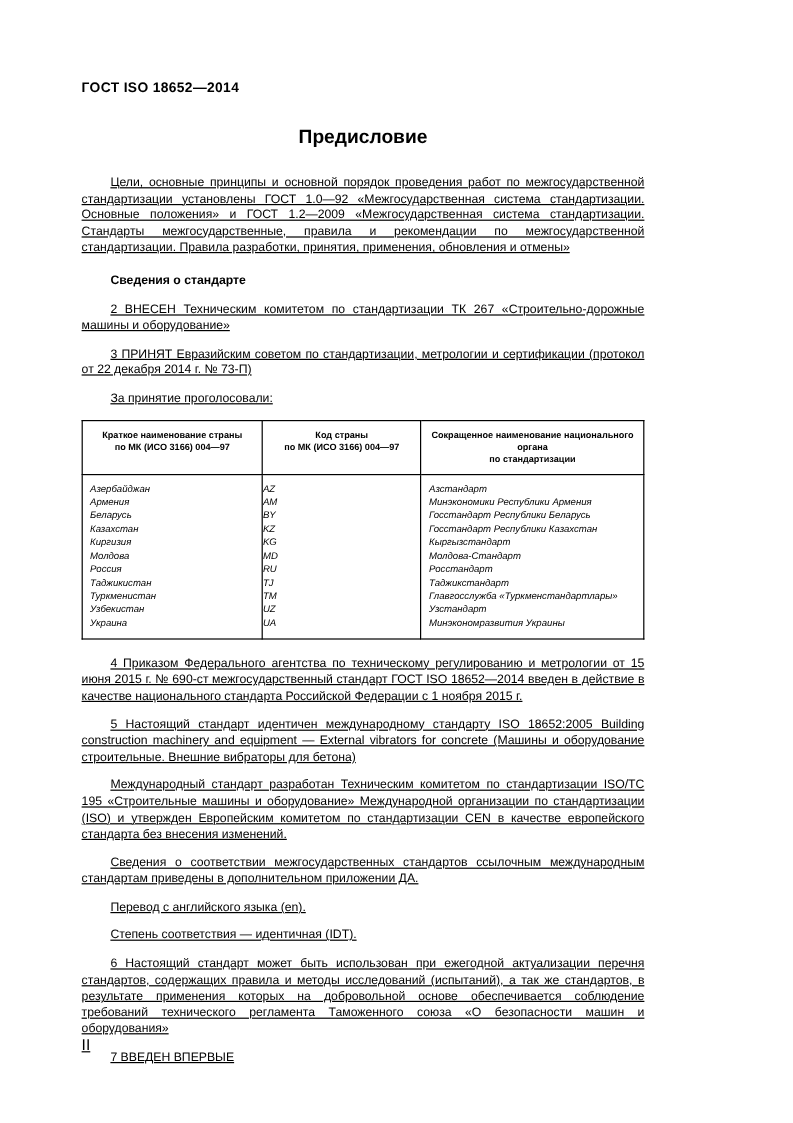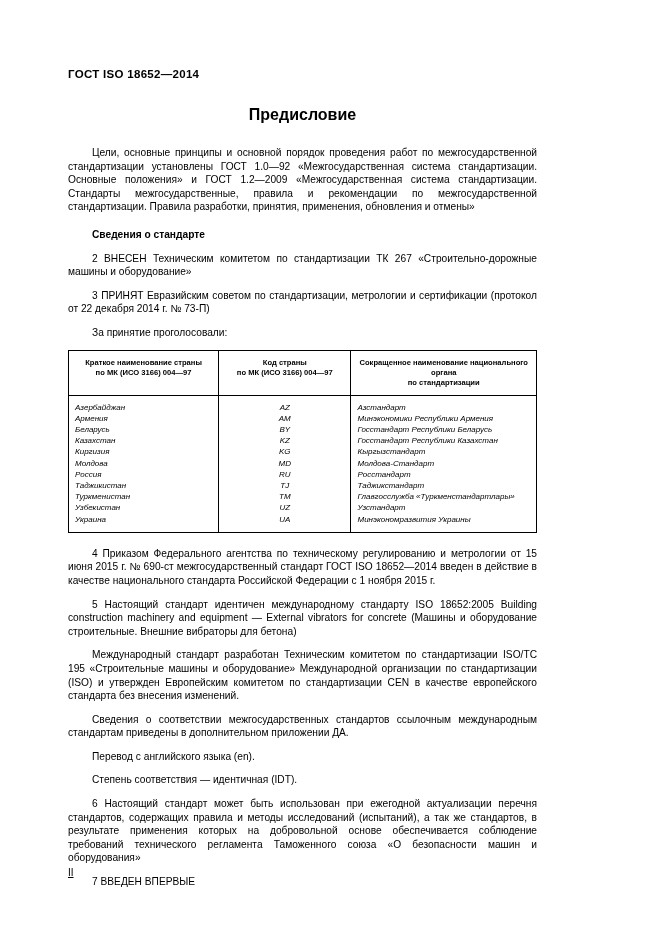--- a/index.html
+++ b/index.html
@@ -34,20 +34,21 @@
     font-size: 16px;
     font-weight: bold;
     margin: 0 0 22px 0;
   }
   p.body-par {
     font-size: 10.2px;
     line-height: 13.6px;
     text-align: justify;
     margin: 0 0 10px 0;
     text-indent: 24px;
+    text-decoration: underline;
   }
   .section-head {
     font-size: 10.2px;
     font-weight: bold;
     margin: 14px 0 10px 0;
     text-indent: 24px;
     line-height: 13.6px;
   }
   .lead {
     margin-top: 14px;
@@ -82,34 +83,33 @@
     padding: 6px 0 7px 0;
     margin: 0;
   }
   .cell-list div {
     padding: 0 6px;
     white-space: nowrap;
     overflow: hidden;
     font-style: italic;
   }
   .cell-list.center div {
-    text-align: center;
     padding: 0;
   }
   .after-table {
     margin-top: 14px;
   }
   .tight {
     margin-bottom: 0;
   }
   .page-number {
     position: absolute;
     left: 68px;
     bottom: 58px;
-    font-size: 10px;
+    font-size: 13px;
     text-decoration: underline;
   }
 </style>
 </head>
 <body>
 
 <div class="page">
 
   <div class="doc-header">ГОСТ ISO 18652—2014</div>
 

